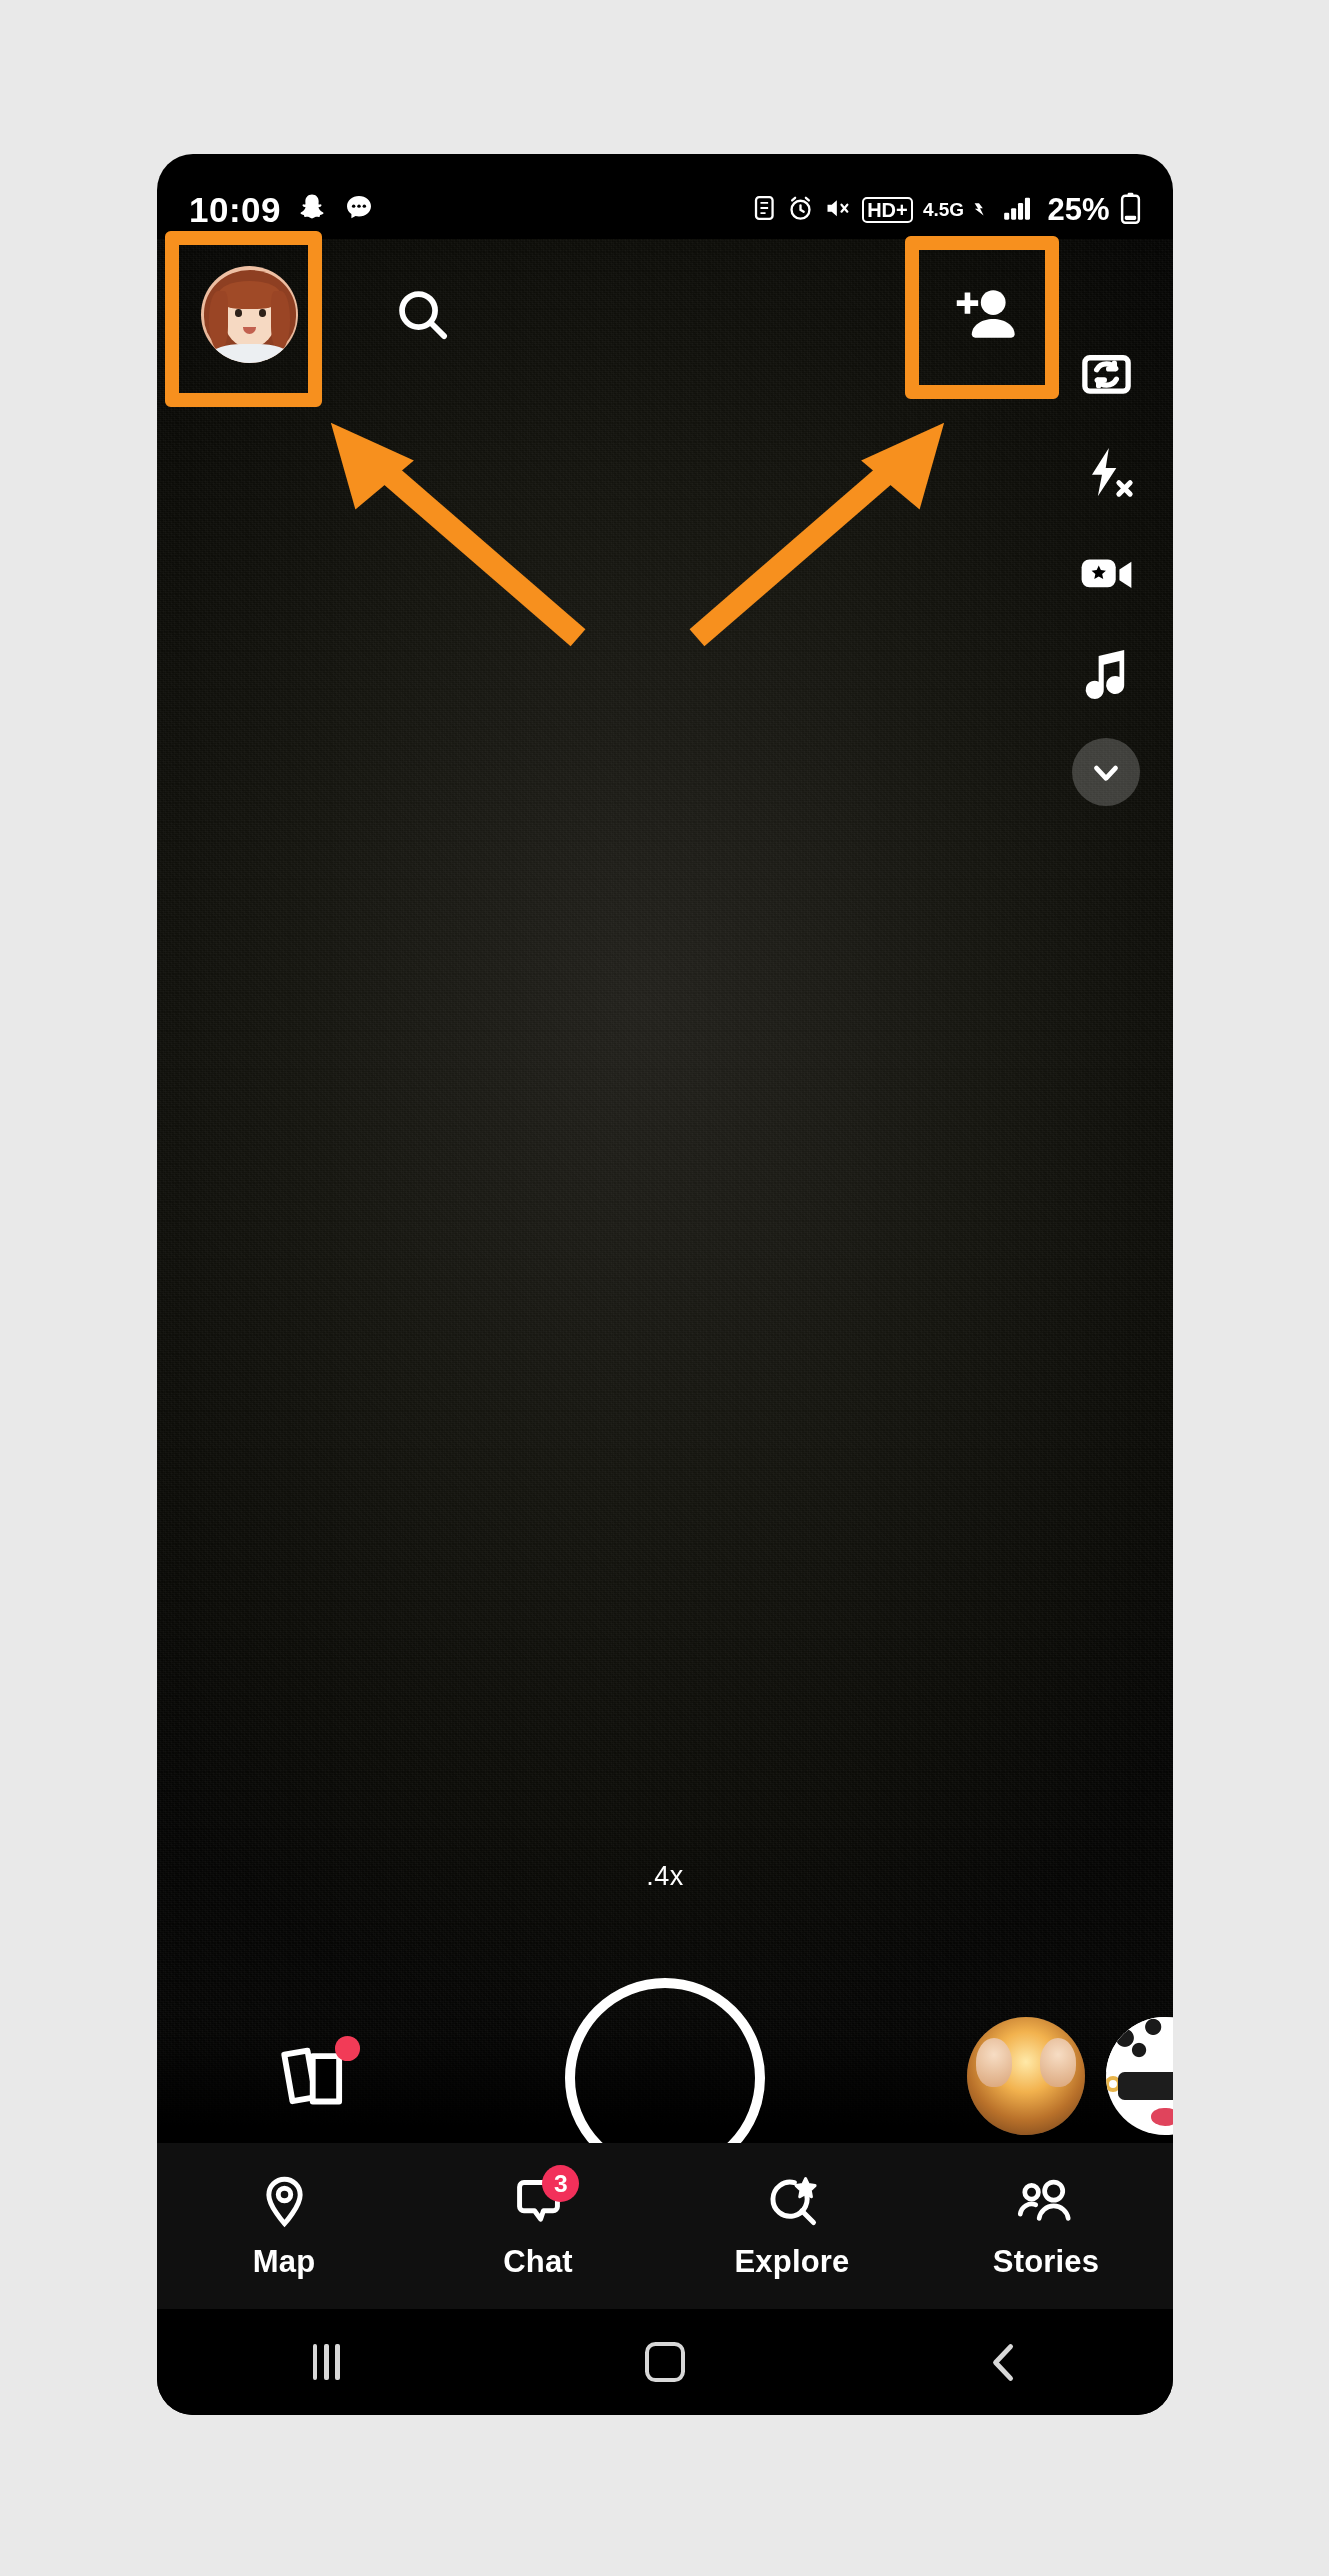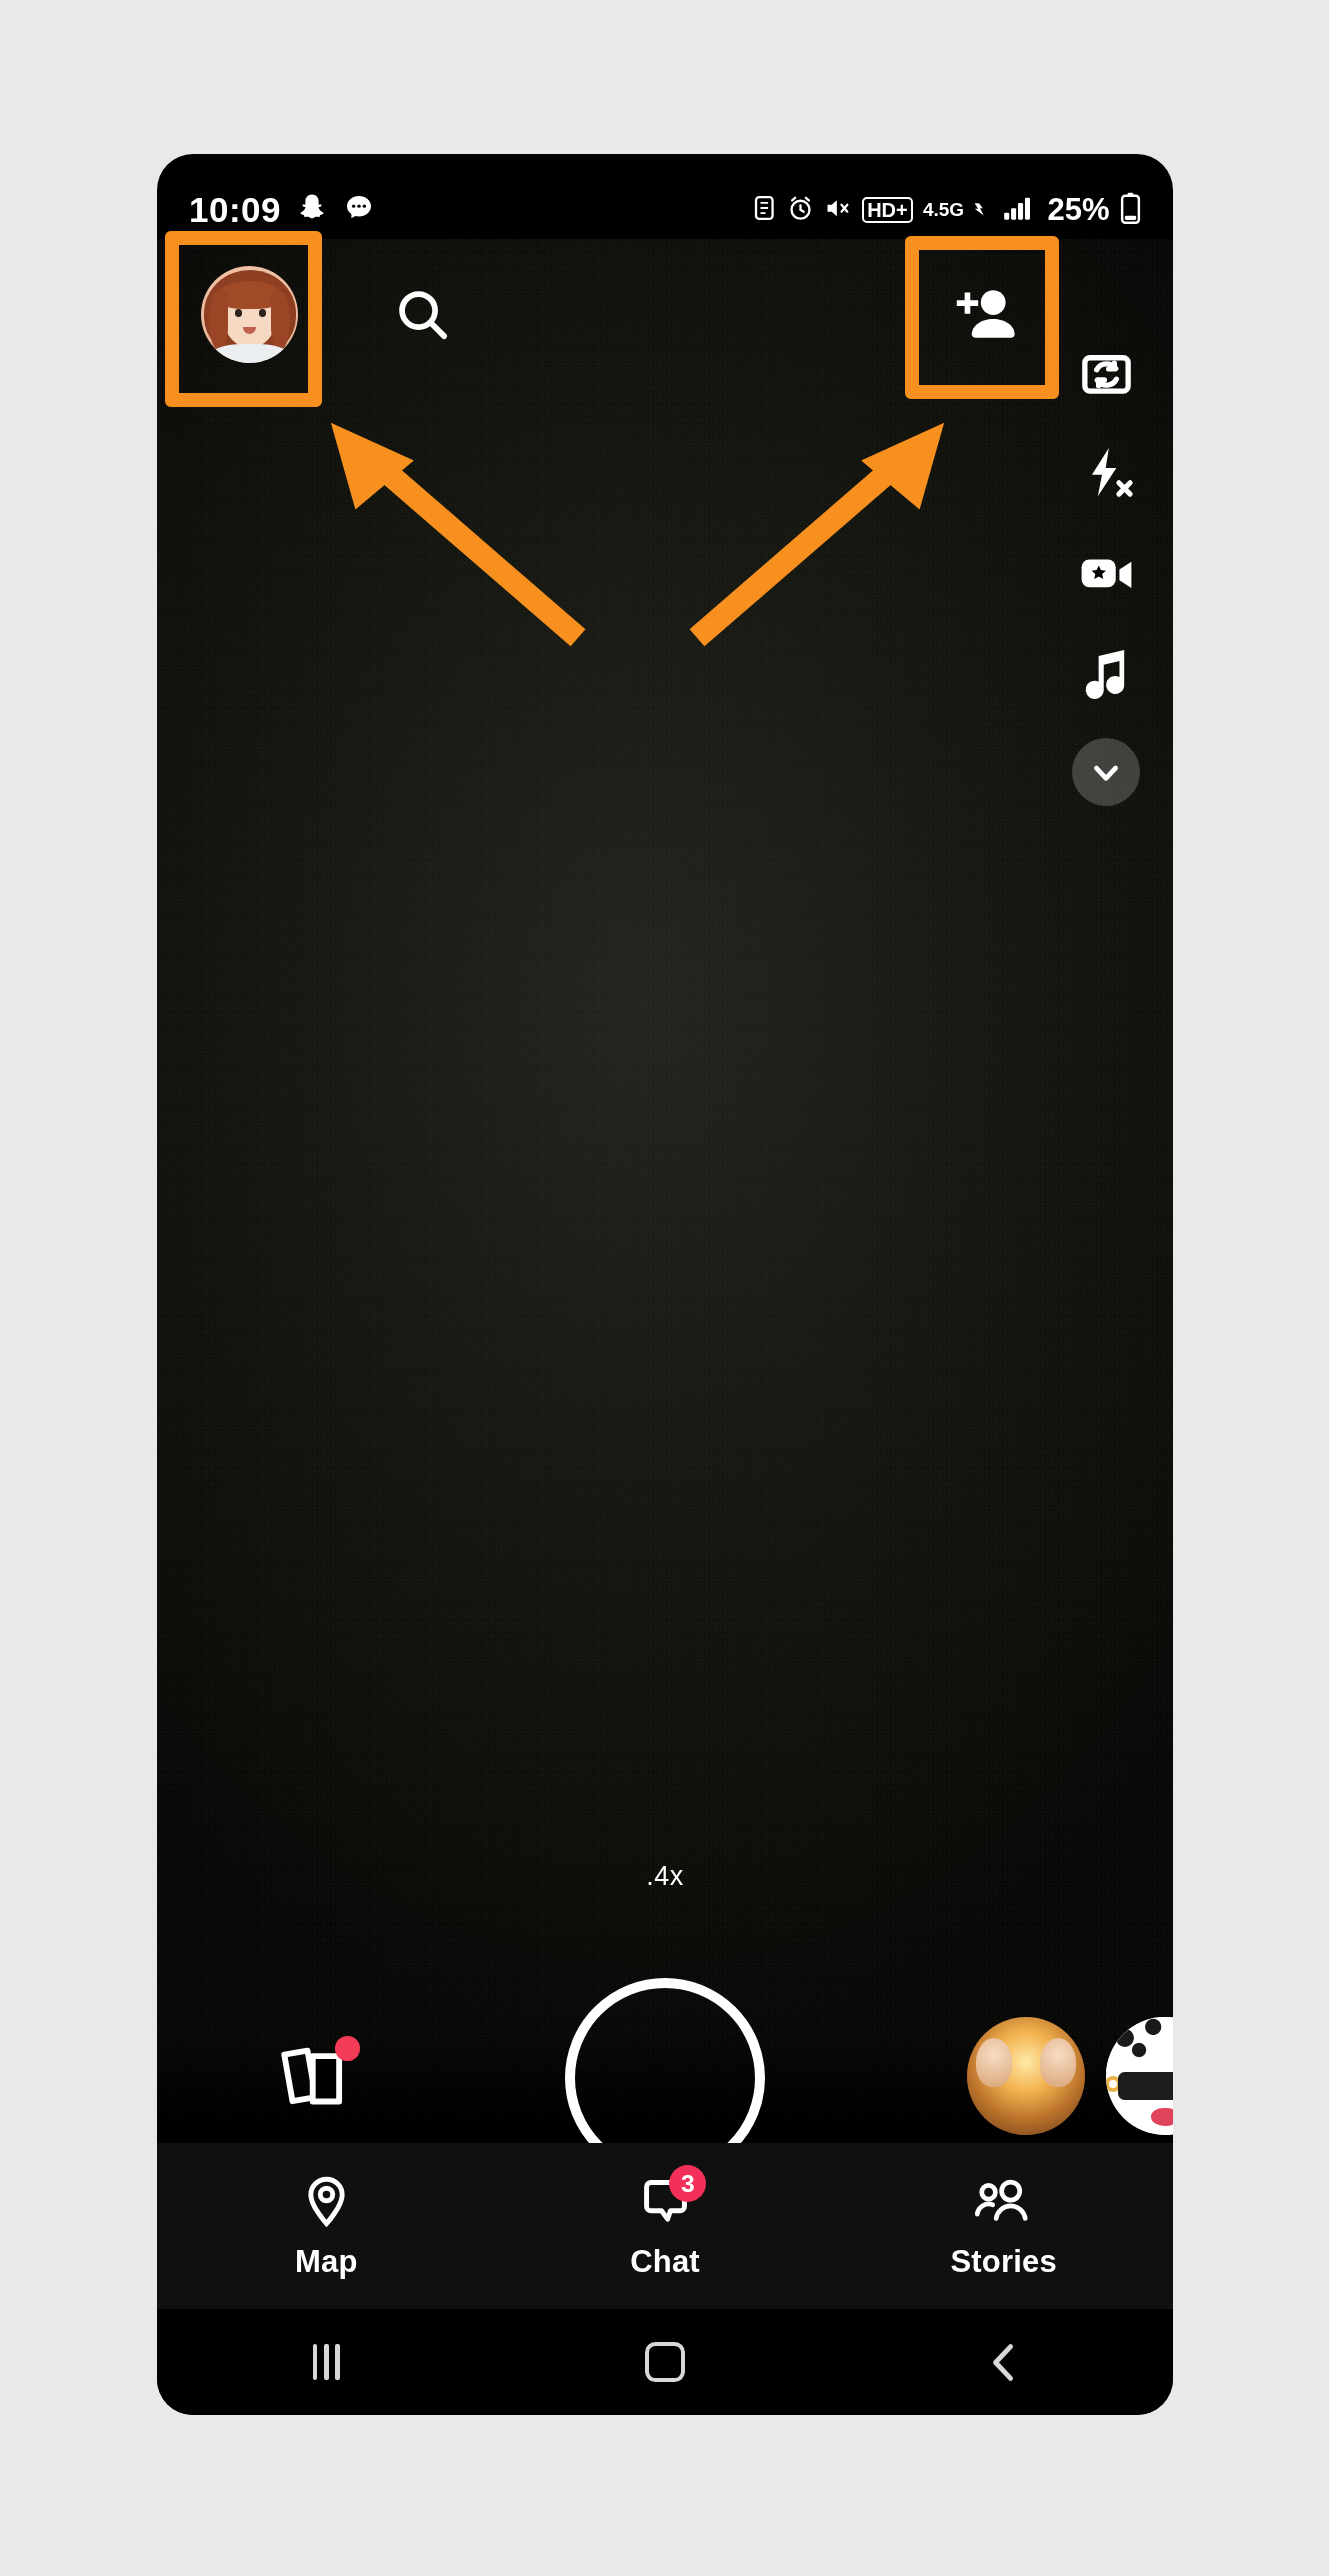--- a/index.html
+++ b/index.html
@@ -406,20 +406,30 @@
       <div class="nav-item">
         <span class="nav-ico-wrap">
           <svg width="53" height="53" viewBox="0 0 28 28" fill="none" stroke="#fff" stroke-width="2.6" stroke-linejoin="round">
             <path d="M4 6.3a2.3 2.3 0 0 1 2.3-2.3h15.4A2.3 2.3 0 0 1 24 6.3v10.3a2.3 2.3 0 0 1-2.3 2.3h-5.1l-1.5 4.4-3.2-4.4H6.3A2.3 2.3 0 0 1 4 16.6z"></path>
           </svg>
           <span id="chat-badge">3</span>
         </span>
         <span class="nav-label">Chat</span>
       </div>
 
+      <div class="nav-item">
+        <span class="nav-ico-wrap">
+          <svg width="55" height="55" viewBox="0 0 29 29" fill="none" stroke="#fff" stroke-width="2.6" stroke-linecap="round">
+            <path d="M21.2 9.2a9 9 0 1 1-5.7-4.6"></path>
+            <path d="M19.4 19.4 L25.6 25.6"></path>
+            <path d="M21.4 2.4 l1.5 3.2 3.5.5-2.55 2.45.62 3.45-3.07-1.7-3.07 1.7.62-3.45L16.4 6.1l3.5-.5z" fill="#fff" stroke-width="1.6" stroke-linejoin="round"></path>
+          </svg>
+        </span>
+        <span class="nav-label">Explore</span>
+      </div>
 
       <div class="nav-item">
         <span class="nav-ico-wrap">
           <svg width="59" height="51" viewBox="0 0 31 27" fill="none" stroke="#fff" stroke-width="2.5" stroke-linecap="round">
             <circle cx="19.3" cy="8" r="4.8"></circle>
             <path d="M11.6 22.4a7.8 7.8 0 0 1 15.4 0"></path>
             <circle cx="7.6" cy="8.6" r="3.6"></circle>
             <path d="M1.6 20.2a6.2 6.2 0 0 1 8.2-5"></path>
           </svg>
         </span>

